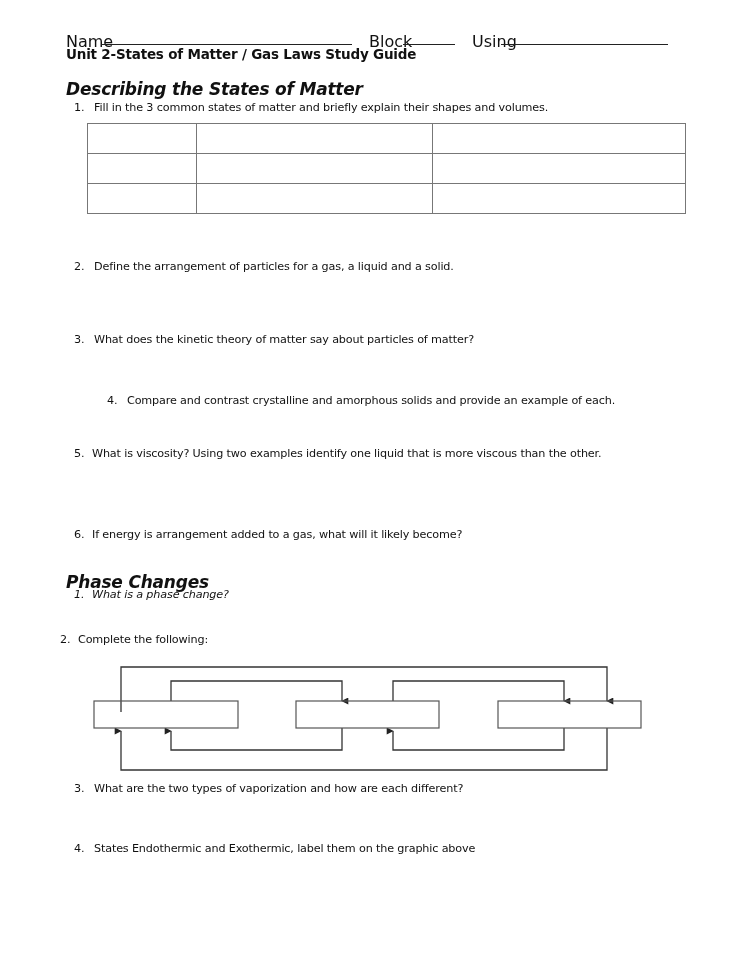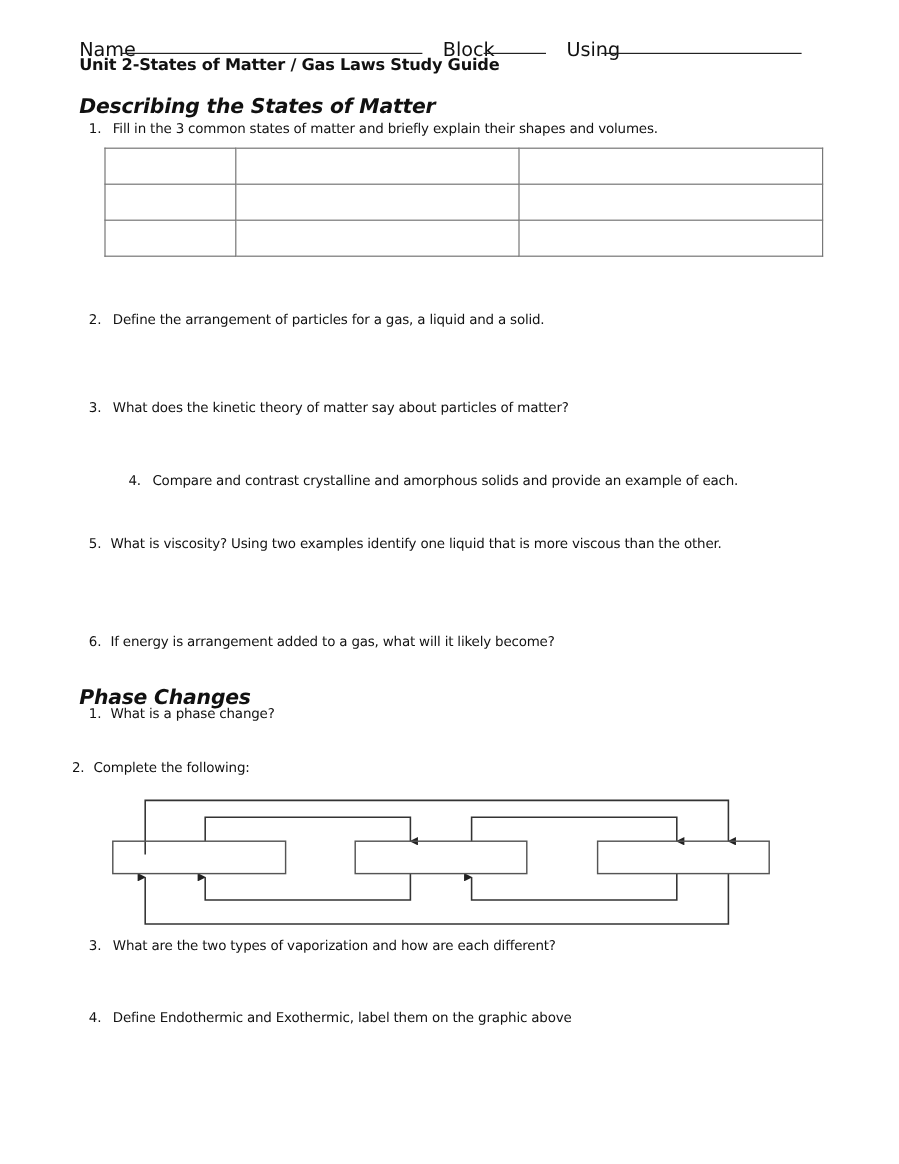--- a/index.html
+++ b/index.html
@@ -73,21 +73,21 @@
   <span class="qnum">4.</span><span>Compare and contrast crystalline and amorphous solids and provide an example of each.</span>
 </div>
 <div class="abs q" style="left:74px; top:447px;">
   <span class="qnum" style="width:18px">5.</span><span>What is viscosity? Using two examples identify one liquid that is more viscous than the other.</span>
 </div>
 <div class="abs q" style="left:74px; top:528px;">
   <span class="qnum" style="width:18px">6.</span><span>If energy is arrangement added to a gas, what will it likely become?</span>
 </div>
 
 <div class="abs section" style="left:66px; top:572px;">Phase Changes</div>
-<div class="abs q" style="left:74px; top:588px;">
+<div class="abs q" style="left:74px; top:588px;font-style:italic;">
   <span class="qnum" style="width:18px">1.</span><span>What is a phase change?</span>
 </div>
 <div class="abs q" style="left:60px; top:633px;">
   <span class="qnum" style="width:18px">2.</span><span>Complete the following:</span>
 </div>
 
 <svg class="diagram" width="749" height="970" viewBox="0 0 749 970">
   <defs>
     <marker id="arrow" viewBox="0 0 10 10" refX="5" refY="9" markerWidth="7" markerHeight="8" orient="auto-start-reverse" markerUnits="userSpaceOnUse">
       <path d="M0,0 L10,0 L5,10 z" fill="#222"></path>
@@ -114,14 +114,14 @@
   </g>
 </svg>
 <div class="abs q" style="left:94px; top:707px; width:144px; text-align:center;"></div>
 <div class="abs q" style="left:296px; top:707px; width:143px; text-align:center;"></div>
 <div class="abs q" style="left:498px; top:707px; width:143px; text-align:center;"></div>
 
 <div class="abs q" style="left:74px; top:782px;">
   <span class="qnum">3.</span><span>What are the two types of vaporization and how are each different?</span>
 </div>
 <div class="abs q" style="left:74px; top:842px;">
-  <span class="qnum">4.</span><span>Define Endothermic and Exothermic, label them on the graphic above</span>
+  <span class="qnum">4.</span><span>States Endothermic and Exothermic, label them on the graphic above</span>
 </div>
 
 </body></html>

